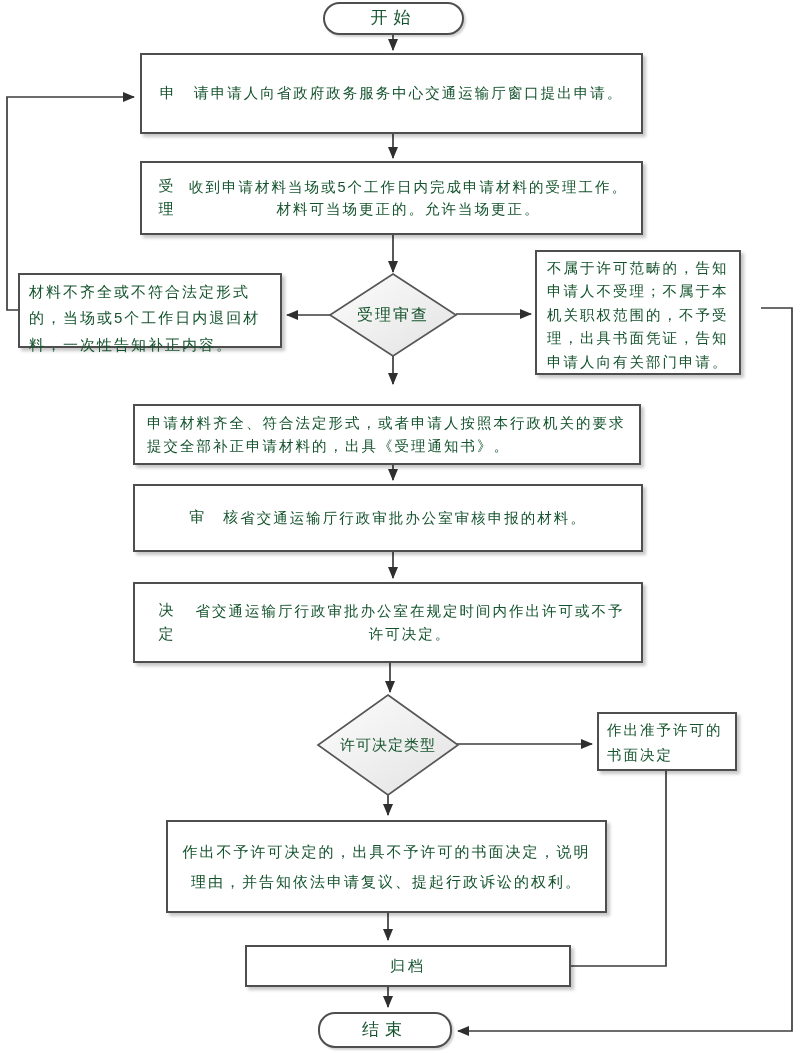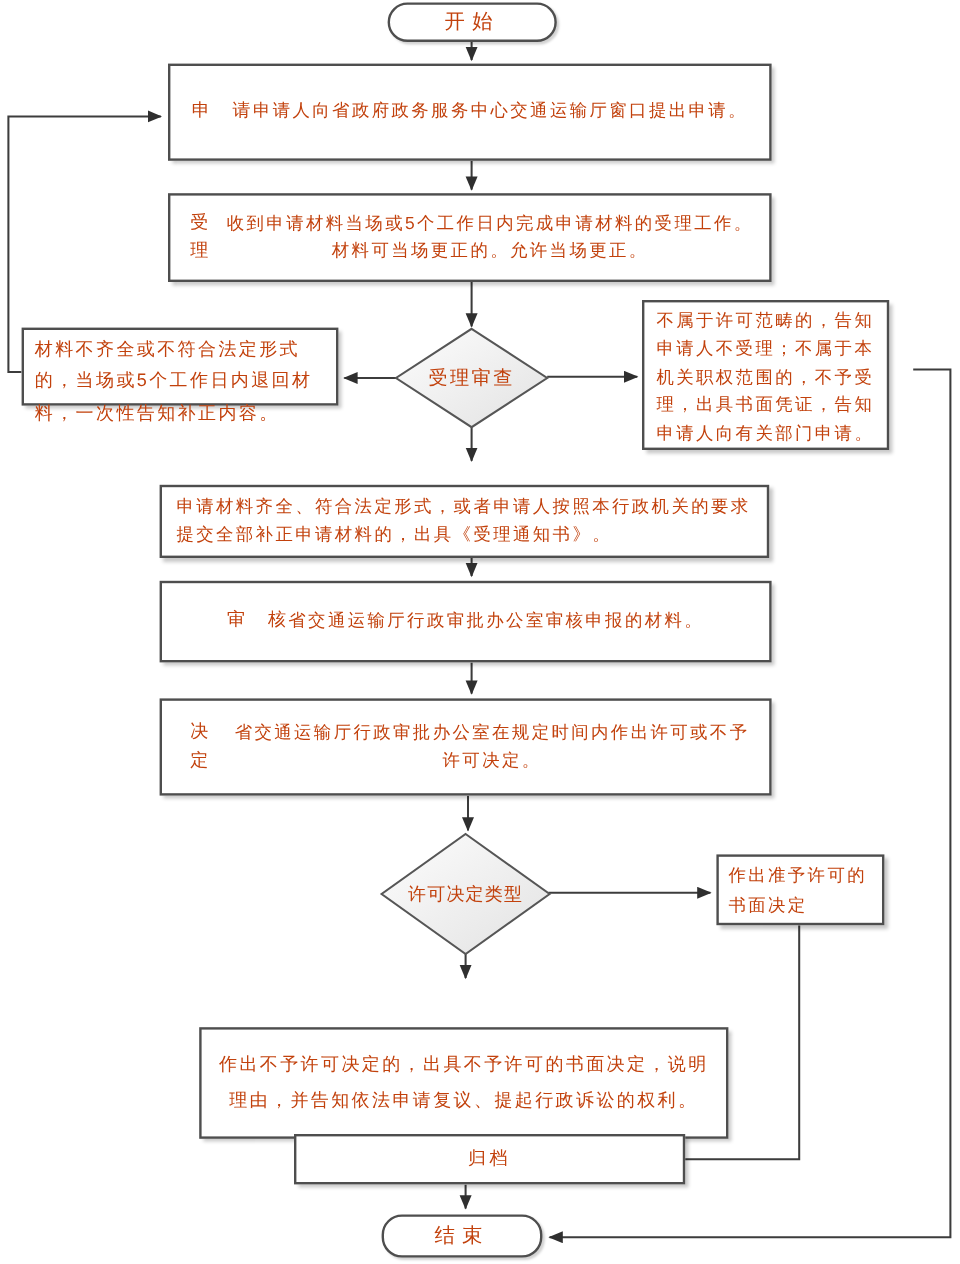--- a/index.html
+++ b/index.html
@@ -1,46 +1,46 @@
 <!DOCTYPE html>
 <html><head>
 <meta charset="utf-8">
 <style>
   html,body{margin:0;padding:0;background:#ffffff;}
   #stage{
     position:relative;width:800px;height:1053px;background:#ffffff;overflow:hidden;
-    font-family:"Liberation Sans","DejaVu Sans",sans-serif;color:#c2410c;
+    font-family:"Liberation Sans","DejaVu Sans",sans-serif;color:#14532d;
   }
   #wires{position:absolute;left:0;top:0;width:800px;height:1053px;z-index:0;}
   .node{
     position:absolute;box-sizing:border-box;background:#ffffff;
     border:2px solid #4e4e4e;box-shadow:3px 3px 3px rgba(0,0,0,0.22);
     z-index:1;letter-spacing:2px;line-height:1.55;
   }
   .center-col{display:flex;flex-direction:row;align-items:center;justify-content:center;text-align:center;}
   .terminal{border-radius:17px;display:flex;align-items:center;justify-content:center;
     font-size:17px;letter-spacing:6px;box-shadow:2px 2px 2px rgba(0,0,0,0.18);}
   .title{font-size:15px;margin-bottom:2px;}
   .body{font-size:14.5px;}
   .leftalign{text-align:left;}
   .dlabel{position:absolute;z-index:2;display:flex;align-items:center;justify-content:center;
     text-align:center;letter-spacing:2px;background:transparent;border:none;box-shadow:none;}
   
   #n-start{left:323px;top:2px;width:141px;height:33px;}
   #n-apply{left:140px;top:53px;width:503px;height:81px;padding:4px 10px;}
   #n-accept{left:140px;top:161px;width:503px;height:74px;padding:3px 8px;}
   #lbl-d1{left:330px;top:276px;width:126px;height:78px;font-size:16px;}
-  #n-return{left:18px;top:273px;width:264px;height:65px;padding:4px 9px;font-size:15px;line-height:1.75;}
+  #n-return{left:18px;top:273px;width:264px;height:75px;padding:4px 9px;font-size:15px;line-height:1.75;}
   #n-notaccept{left:535px;top:250px;width:206px;height:125px;padding:5px 10px;font-size:14.5px;line-height:1.62;}
   #n-notice{left:133px;top:404px;width:508px;height:61px;padding:5px 12px;display:flex;align-items:center;}
   #n-review{left:133px;top:484px;width:510px;height:68px;padding:4px 10px;}
   #n-decide{left:133px;top:582px;width:510px;height:81px;padding:4px 10px;text-align:center;}
   #lbl-d2{left:320px;top:697px;width:136px;height:96px;font-size:15px;letter-spacing:1px;}
   #n-grant{left:597px;top:712px;width:140px;height:59px;padding:4px 8px;font-size:14.5px;line-height:1.7;}
-  #n-deny{left:166px;top:820px;width:441px;height:93px;padding:6px 14px;font-size:15px;line-height:2;margin-top:36px;}
+  #n-deny{left:166px;top:820px;width:441px;height:93px;padding:6px 14px;font-size:15px;line-height:2;}
   #n-archive{left:245px;top:945px;width:326px;height:42px;display:flex;align-items:center;justify-content:center;font-size:15px;letter-spacing:3px;}
   #n-end{left:318px;top:1012px;width:134px;height:36px;}
 </style>
 </head>
 <body>
 
 <div id="stage">
 
   <svg id="wires" viewBox="0 0 800 1053" xmlns="http://www.w3.org/2000/svg">
     <defs>

